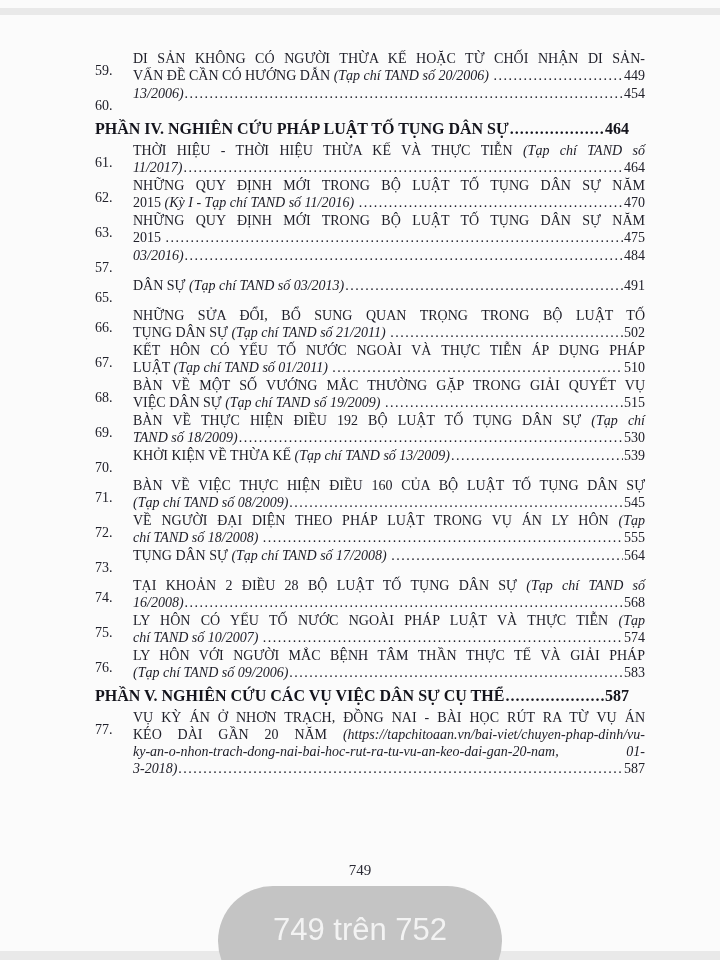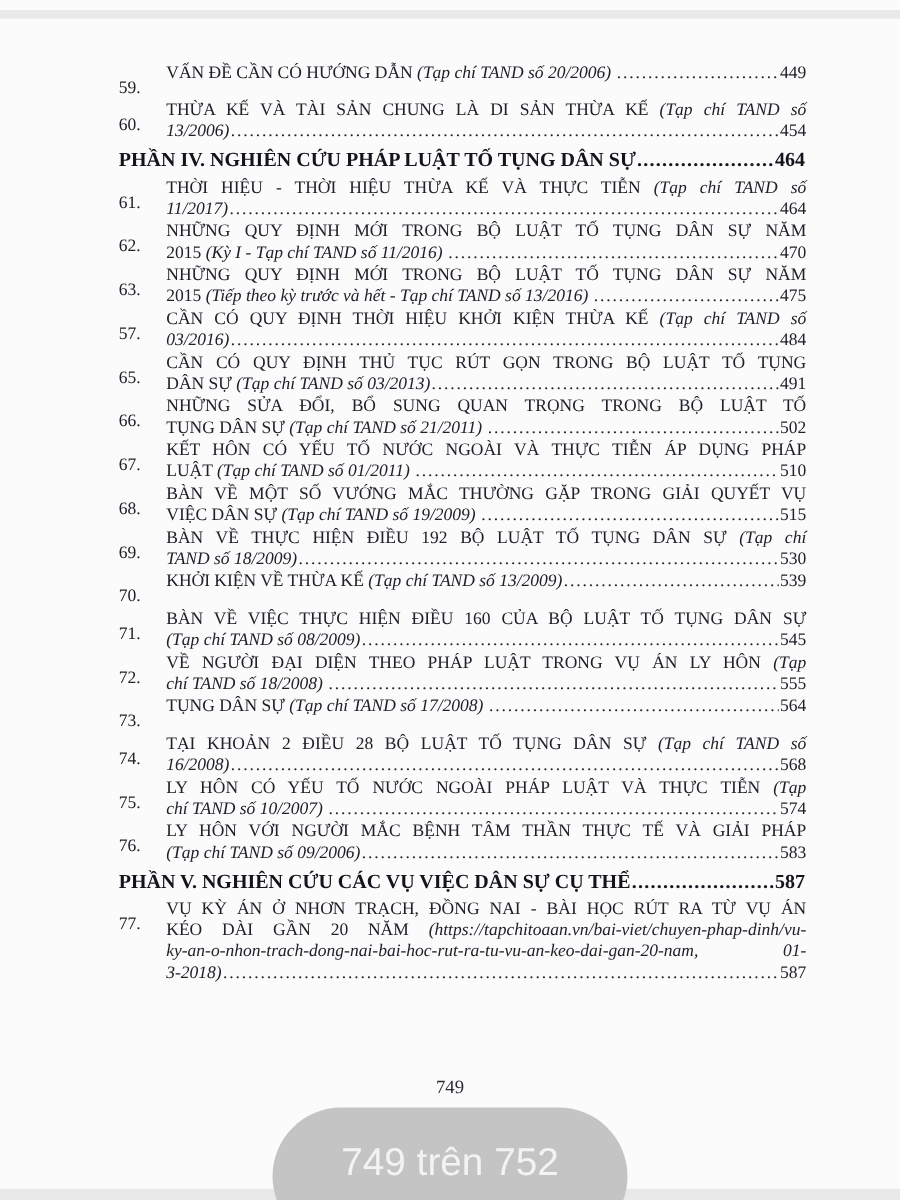--- a/index.html
+++ b/index.html
@@ -25,21 +25,21 @@
   .line.last .seg{white-space:pre;flex-shrink:0;}
   .it{font-style:italic;text-align:center;}
   .dots{
     flex:1;overflow:hidden;white-space:nowrap;
     letter-spacing:1.5px;margin:0 1px;min-width:8px;
   }
   .pg{flex-shrink:0;}
   .sec{
     display:flex;align-items:baseline;
     font-weight:bold;font-size:16px;line-height:21px;
-    margin:4px 1px 3px 0;color:#14141c;
+    margin:4px 16px 3px 0;color:#14141c;
   }
   .sec .dots{letter-spacing:1px;}
   .footer-num{
     position:absolute;left:0;top:862px;width:720px;
     text-align:center;font-size:15px;color:#2a2a34;
   }
   .page-pill{
     position:absolute;left:50%;transform:translateX(-50%);
     top:886px;width:284px;height:110px;border-radius:56px;
     background:#c4c4c4;z-index:2;
@@ -53,32 +53,32 @@
 <body>
 
 <div class="screen">
   <div class="edge-strip top"></div>
 
   <div class="page">
     <div class="toc" id="toc">
         <div class="entry">
           <div class="num">59.</div>
           <div class="txt">
+            <div class="line"><span class="seg">DI SẢN KHÔNG CÓ NGƯỜI THỪA KẾ HOẶC TỪ CHỐI NHẬN DI SẢN-</span></div>
             <div class="line last">
               <span class="seg">VẤN ĐỀ CẦN CÓ HƯỚNG DẪN </span>
               <span class="seg it">(Tạp chí TAND số 20/2006) </span>
               <span class="dots">............................................................................................................................................................................................................................</span>
               <span class="pg">449</span>
             </div>
           </div>
         </div>
         <div class="entry">
           <div class="num">60.</div>
           <div class="txt">
-            <div class="line"><span class="seg">THỪA KẾ VÀ TÀI SẢN CHUNG LÀ DI SẢN THỪA KẾ </span><span class="seg it">(Tạp chí TAND số</span></div>
             <div class="line last">
               <span class="seg it">13/2006)</span>
               <span class="dots">............................................................................................................................................................................................................................</span>
               <span class="pg">454</span>
             </div>
           </div>
         </div>
         <div class="sec">
           <span class="sec-t">PHẦN IV. NGHIÊN CỨU PHÁP LUẬT TỐ TỤNG DÂN SỰ </span>
           <span class="dots">............................................................................................................................................................................................................................</span>
@@ -106,41 +106,38 @@
               <span class="pg">470</span>
             </div>
           </div>
         </div>
         <div class="entry">
           <div class="num">63.</div>
           <div class="txt">
             <div class="line"><span class="seg">NHỮNG QUY ĐỊNH MỚI TRONG BỘ LUẬT TỐ TỤNG DÂN SỰ NĂM</span></div>
             <div class="line last">
               <span class="seg">2015 </span>
-              <span class="seg it">(Tiếp theo kỳ trước và hết - Tạp chí TAND số 13/2016) </span>
               <span class="dots">............................................................................................................................................................................................................................</span>
               <span class="pg">475</span>
             </div>
           </div>
         </div>
         <div class="entry">
           <div class="num">57.</div>
           <div class="txt">
-            <div class="line"><span class="seg">CẦN CÓ QUY ĐỊNH THỜI HIỆU KHỞI KIỆN THỪA KẾ </span><span class="seg it">(Tạp chí TAND số</span></div>
             <div class="line last">
               <span class="seg it">03/2016)</span>
               <span class="dots">............................................................................................................................................................................................................................</span>
               <span class="pg">484</span>
             </div>
           </div>
         </div>
         <div class="entry">
           <div class="num">65.</div>
           <div class="txt">
-            <div class="line"><span class="seg">CẦN CÓ QUY ĐỊNH THỦ TỤC RÚT GỌN TRONG BỘ LUẬT TỐ TỤNG</span></div>
             <div class="line last">
               <span class="seg">DÂN SỰ </span>
               <span class="seg it">(Tạp chí TAND số 03/2013)</span>
               <span class="dots">............................................................................................................................................................................................................................</span>
               <span class="pg">491</span>
             </div>
           </div>
         </div>
         <div class="entry">
           <div class="num">66.</div>

